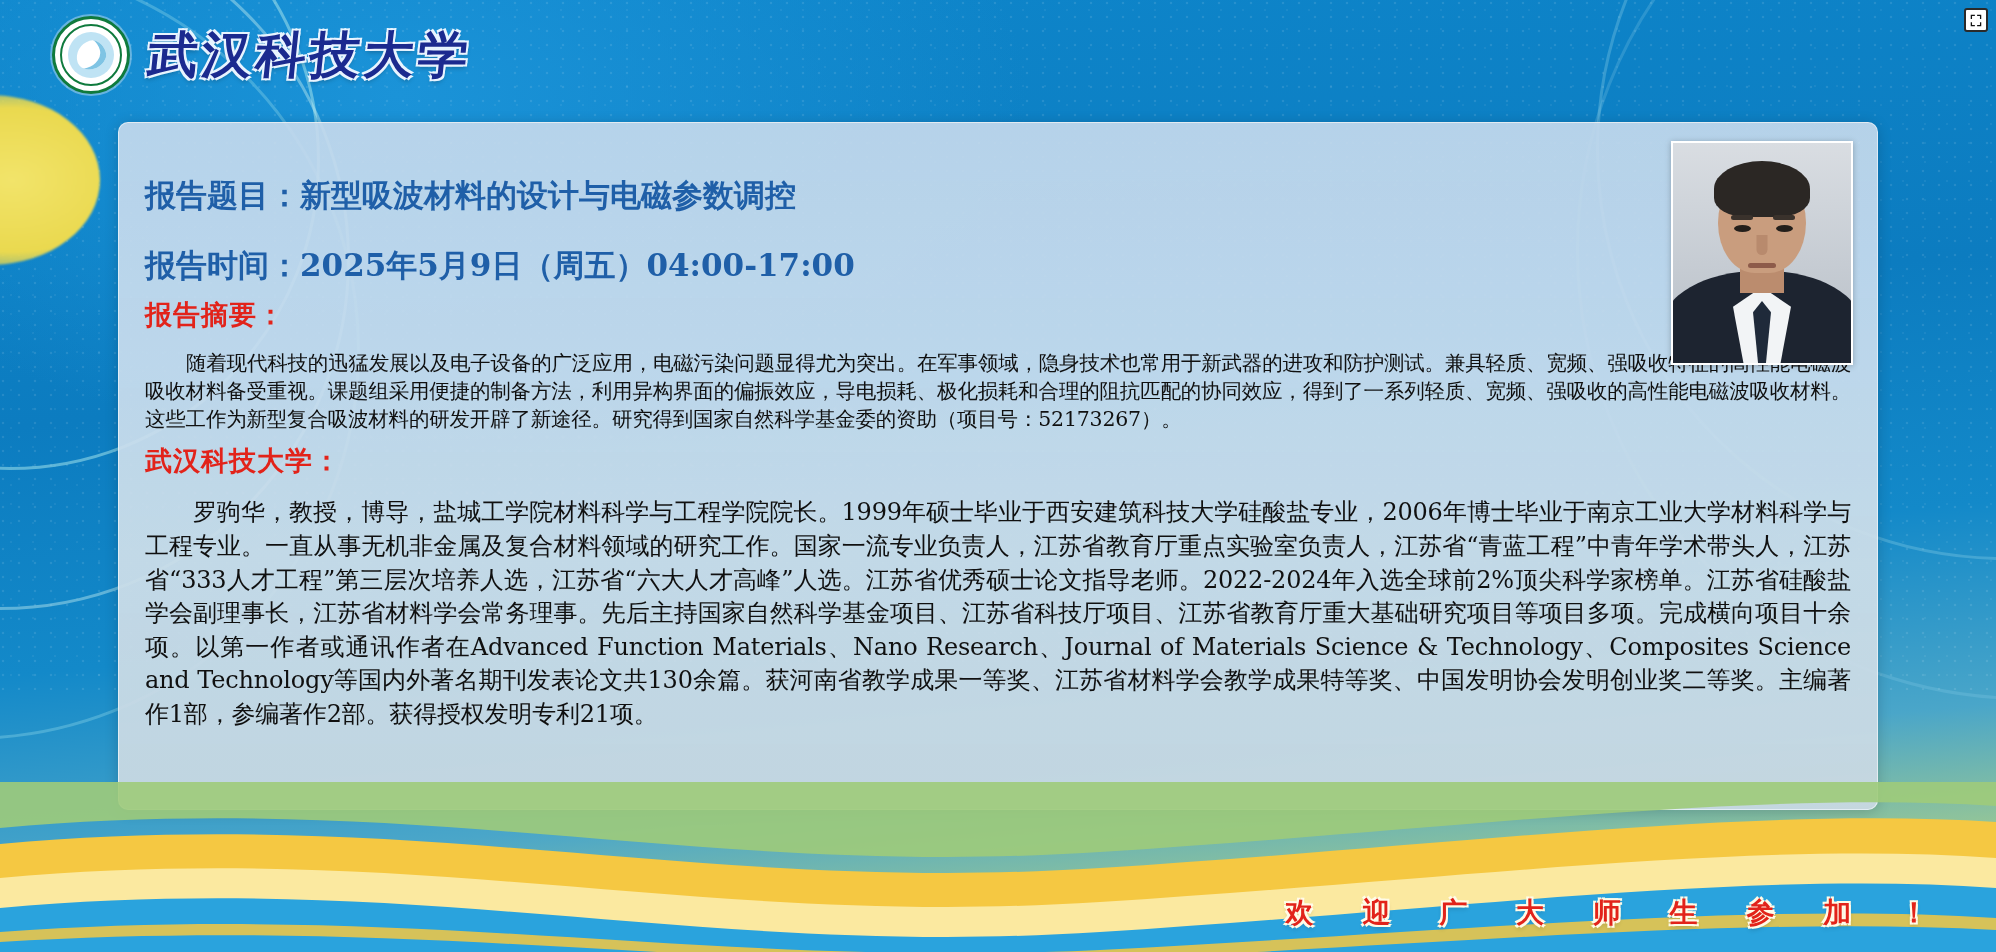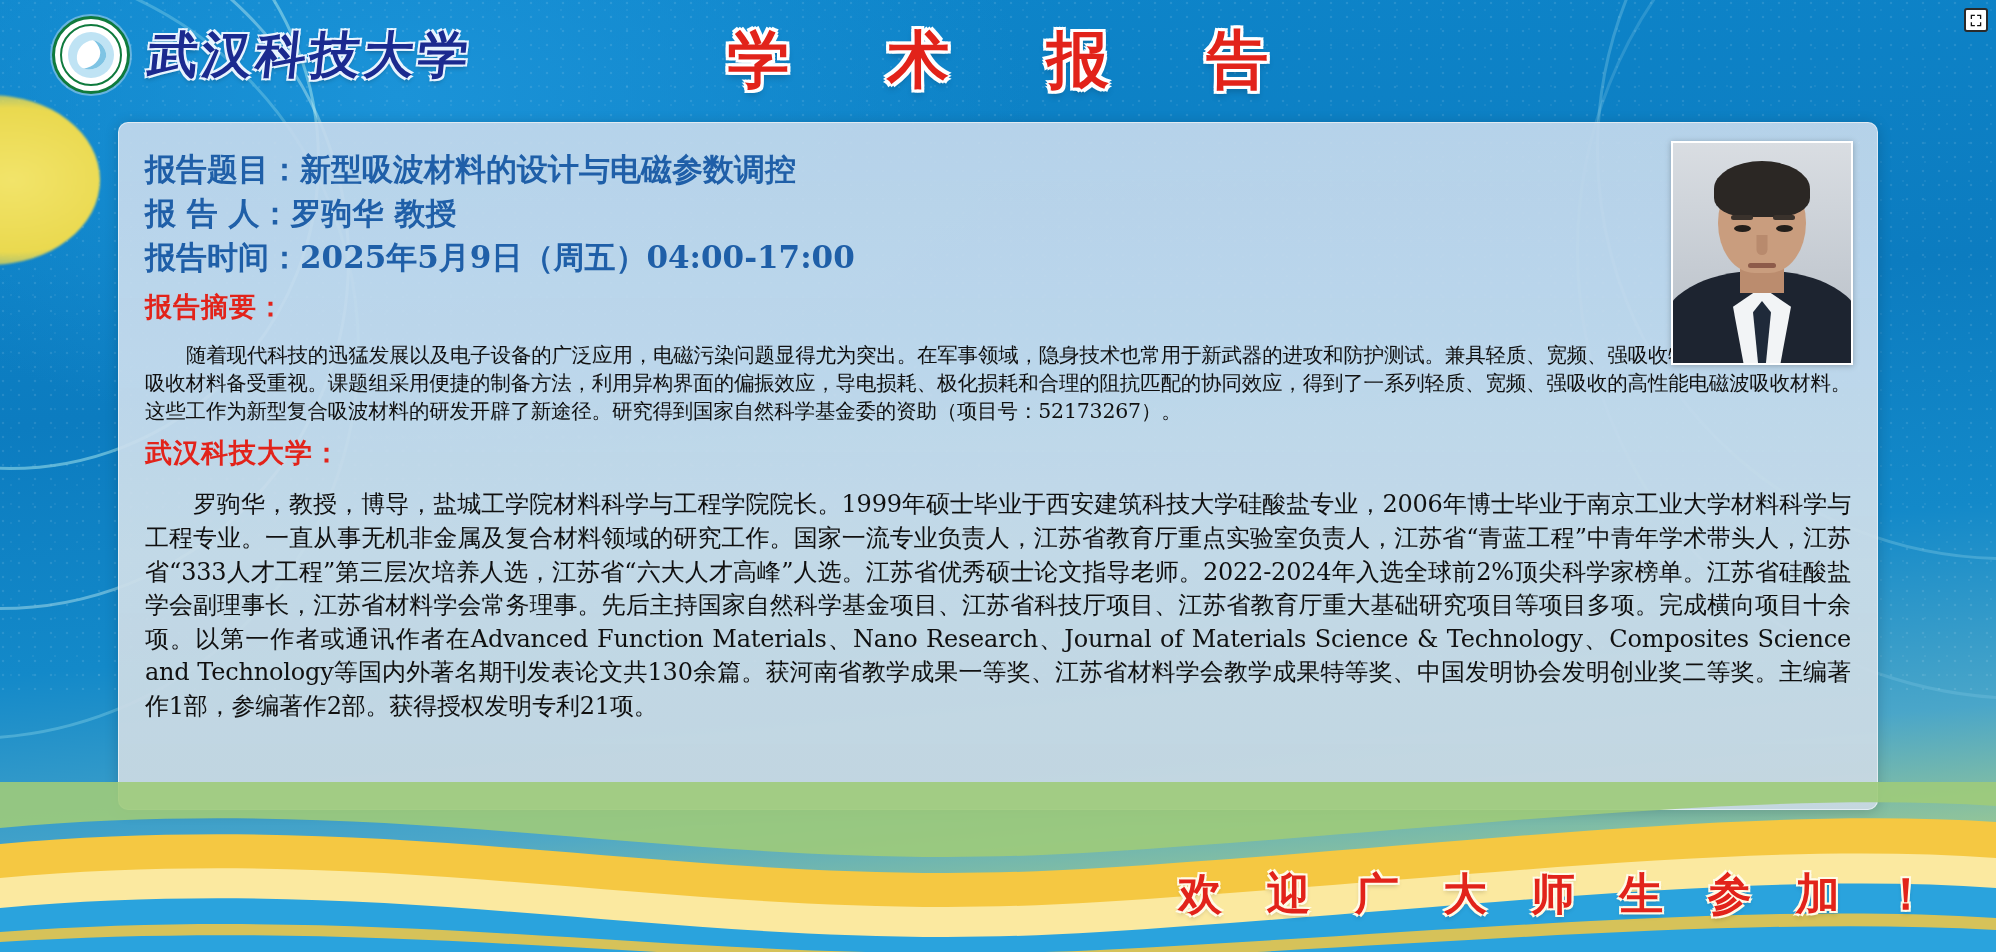--- a/index.html
+++ b/index.html
@@ -122,20 +122,21 @@
     padding:24px 26px 10px 26px;
   }
 
   
   .info-line {
     font-family:"DejaVu Serif", serif;
     font-size:31px; font-weight:700;
     color:#1f5fa8;
     line-height:1.42;
     white-space:nowrap;
+    margin-top:26px;
   }
   .info-label { letter-spacing:0px; }
 
   
   #portrait {
     position:absolute; right:24px; top:18px;
     width:182px; height:224px;
     border:2px solid #ffffff;
     background:linear-gradient(180deg,#d9dde2 0%, #c6ccd3 55%, #b7bec6 100%);
     overflow:hidden;
@@ -178,23 +179,23 @@
     margin-top:17px;
     letter-spacing:-0.2px;
   }
   .body-text.bio { font-size:24px; line-height:1.40; }
 
   
   #waves { position:absolute; left:0; bottom:0; width:100%; height:170px; overflow:hidden; }
   #waves svg { display:block; width:100%; height:100%; }
 
   #welcome {
-    position:absolute; right:52px; bottom:28px;
-    font-family:Liberation Sans, sans-serif;
-    font-size:44px; font-weight:700;
+    position:absolute; right:52px; bottom:20px;
+    font-family:Liberation Mono, monospace;
+    font-size:28px; font-weight:700;
     letter-spacing:16px; text-indent:16px;
     color:#e2231a;
     white-space:nowrap;
     text-shadow:
       -2px -2px 0 #fffbe8, 2px -2px 0 #fffbe8,
       -2px 2px 0 #fffbe8, 2px 2px 0 #fffbe8,
       0 3px 5px rgba(0,0,0,.22);
   }
 </style>
 </head>
@@ -214,21 +215,20 @@
 
   <div id="header">
 
     <div id="logo-wrap">
       <div id="logo-mark">
         <div id="logo-inner"></div>
       </div>
       <div id="logo-text">武汉科技大学</div>
     </div>
 
-    <div id="poster-title">学 术 报 告</div>
   </div>
 
   <div id="card">
 
     <div id="portrait">
       <div id="p-suit"></div>
       <div id="p-shirt"></div>
       <div id="p-tie"></div>
       <div id="p-neck"></div>
       <div id="p-head"></div>
@@ -238,23 +238,20 @@
       <div id="p-eye-l"></div>
       <div id="p-eye-r"></div>
       <div id="p-nose"></div>
       <div id="p-mouth"></div>
     </div>
 
     <div class="info-line">
       <span class="info-label">报告题目：</span><span>新型吸波材料的设计与电磁参数调控</span>
     </div>
 
-    <div class="info-line">
-      <span class="info-label">报 告 人：</span><span>罗驹华 教授</span>
-    </div>
 
     <div class="info-line">
       <span class="info-label">报告时间：</span><span>2025年5月9日（周五）04:00-17:00</span>
     </div>
 
 
     <div class="sec-head">报告摘要：</div>
     <div class="body-text">随着现代科技的迅猛发展以及电子设备的广泛应用，电磁污染问题显得尤为突出。在军事领域，隐身技术也常用于新武器的进攻和防护测试。兼具轻质、宽频、强吸收特征的高性能电磁波吸收材料备受重视。课题组采用便捷的制备方法，利用异构界面的偏振效应，导电损耗、极化损耗和合理的阻抗匹配的协同效应，得到了一系列轻质、宽频、强吸收的高性能电磁波吸收材料。这些工作为新型复合吸波材料的研发开辟了新途径。研究得到国家自然科学基金委的资助（项目号：52173267）。</div>
 
     <div class="sec-head">武汉科技大学：</div>

